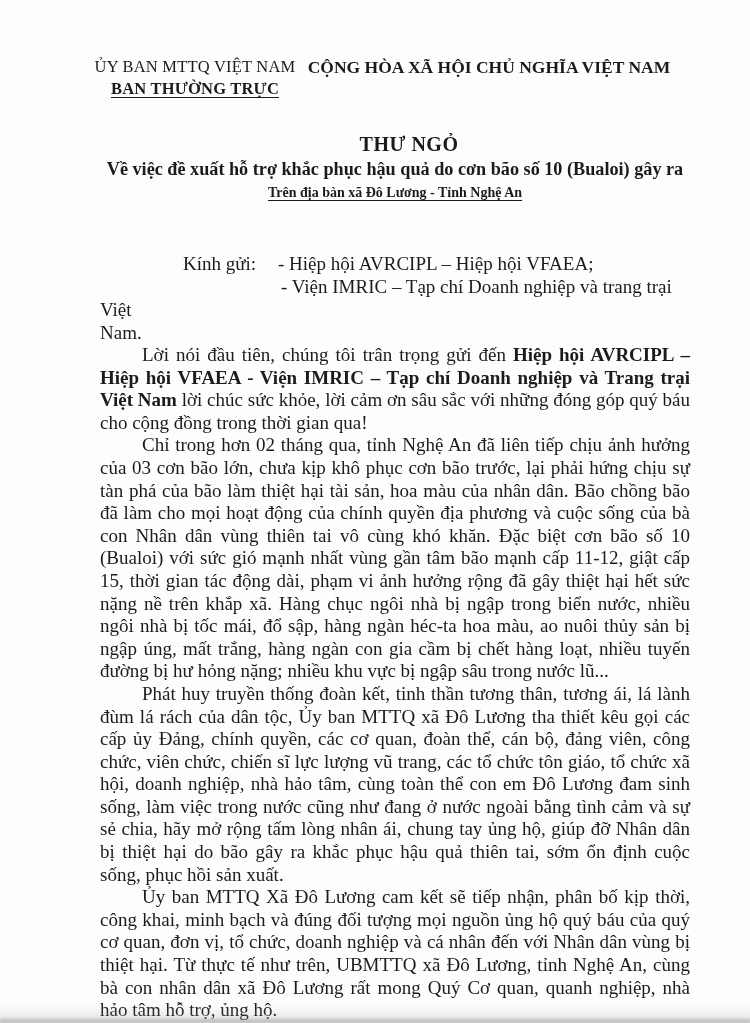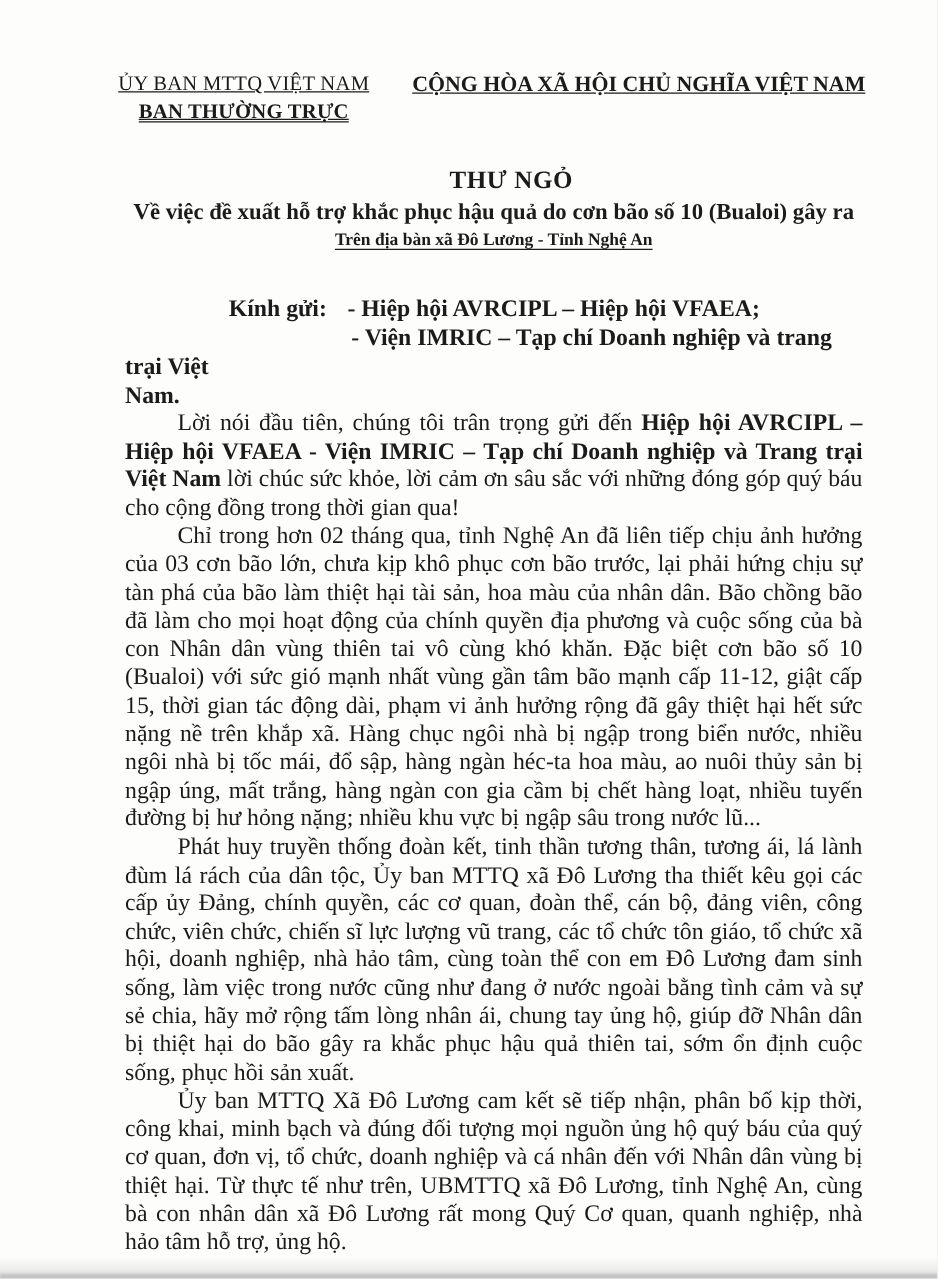--- a/index.html
+++ b/index.html
@@ -8,36 +8,36 @@
     width:750px; height:1023px;
     margin:0 auto;
     background:#fdfdfc;
     font-family:"Liberation Serif", serif;
     color:#1b1b1b;
     overflow:hidden;
   }
   .content { position:absolute; left:100px; top:56px; width:590px; }
 
   
-  .letter-header { display:flex; justify-content:space-between; align-items:flex-start;text-decoration:underline; }
+  .letter-header { display:flex; justify-content:flex-start; align-items:flex-start; }
   .hdr-left { width:218px; margin-left:-14px; text-align:center; font-size:16.5px; line-height:22px; letter-spacing:.2px; }
   .hdr-left .l3 { font-weight:bold; text-decoration:underline; text-underline-offset:3px; }
   .hdr-right { width:370px; margin-right:-6px; text-align:center; line-height:23px; }
   .hdr-right .l1 { font-weight:bold; font-size:17.5px; }
   .hdr-right .l2 { font-weight:bold; font-size:18px; text-decoration:underline; text-underline-offset:3px; }
   .hdr-right .date { font-style:italic; font-size:17.5px; margin-top:4px; text-align:right; padding-right:2px; }
 
   
   .title-block { margin-top:31px; display:flex; flex-direction:column; align-items:center; font-weight:bold; }
   .title-main { font-size:20px; line-height:26px; letter-spacing:.5px;margin-left:28px; }
   .title-sub  { font-size:18.2px; line-height:24px; white-space:nowrap; }
   .title-sub2 { font-size:14px; line-height:24px; text-decoration:underline; text-underline-offset:3px; }
 
   
-  .recipients { margin-top:31px; font-weight:bold; font-size:19px; line-height:23px; }
+  .recipients { margin-top:47px; font-weight:normal; font-size:19px; line-height:23px; }
   .rec-row1 { position:relative; height:23px; }
   .rec-label { position:absolute; left:83px; top:0; }
   .rec-item1 { position:absolute; left:178px; top:0; }
   .rec-row2 { text-indent:181px; }
 
   
   .body-text { font-size:19px; line-height:22.6px; text-align:justify; }
   .body-text p { margin:0; text-indent:42px; }
   .p1 { margin-top:13px; }
   .p2 { margin-top:11px; }

